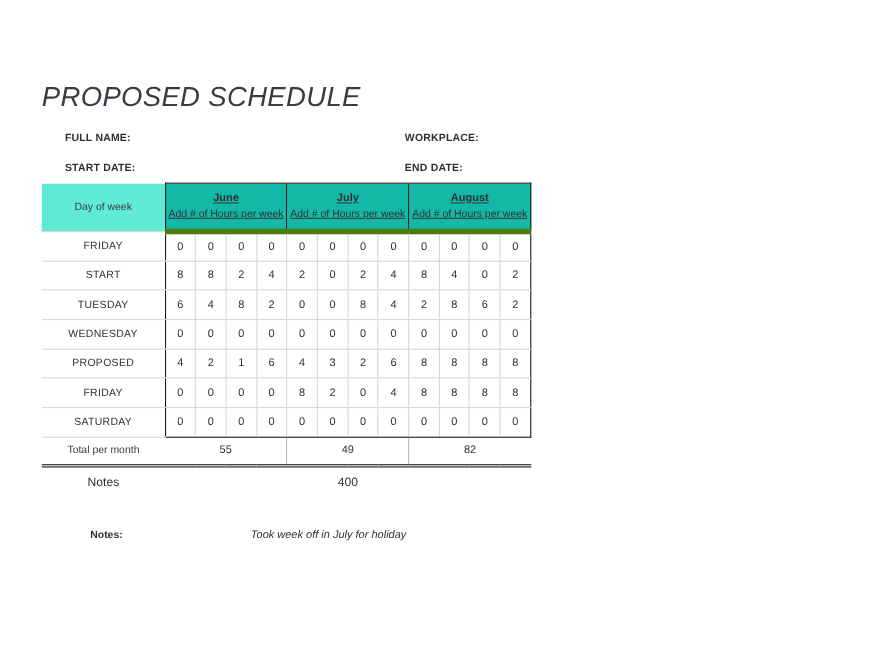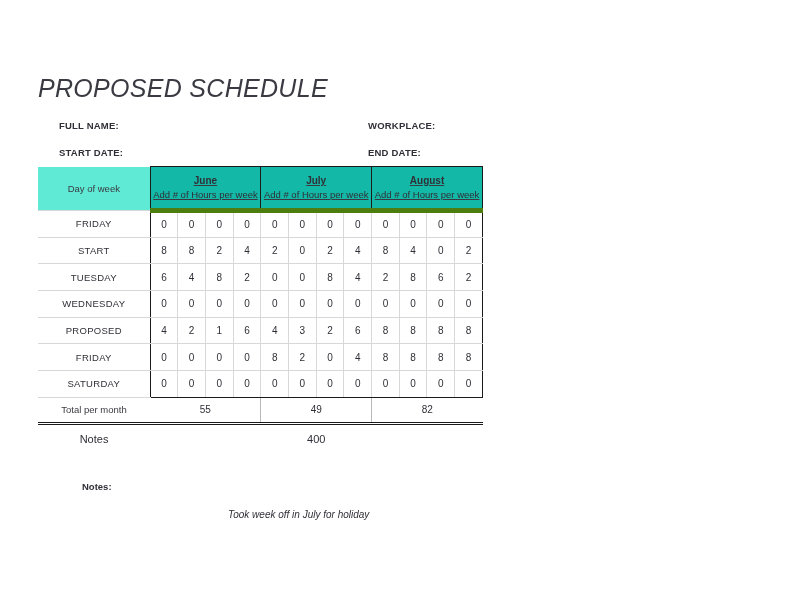--- a/index.html
+++ b/index.html
@@ -157,21 +157,20 @@
     white-space: nowrap;
   }
   #notes-text {
     position: absolute;
     left: 228px;
     top: 481px;
     font-size: 10px;
     font-style: italic;
     color: #2f2f37;
     white-space: nowrap;
-    margin-top: 28px;
   }
 </style>
 </head>
 <body>
 
 <div class="page">
 
   <div id="doc-title">PROPOSED SCHEDULE</div>
 
   <div class="field-label" id="field-fullname">FULL NAME:</div>

